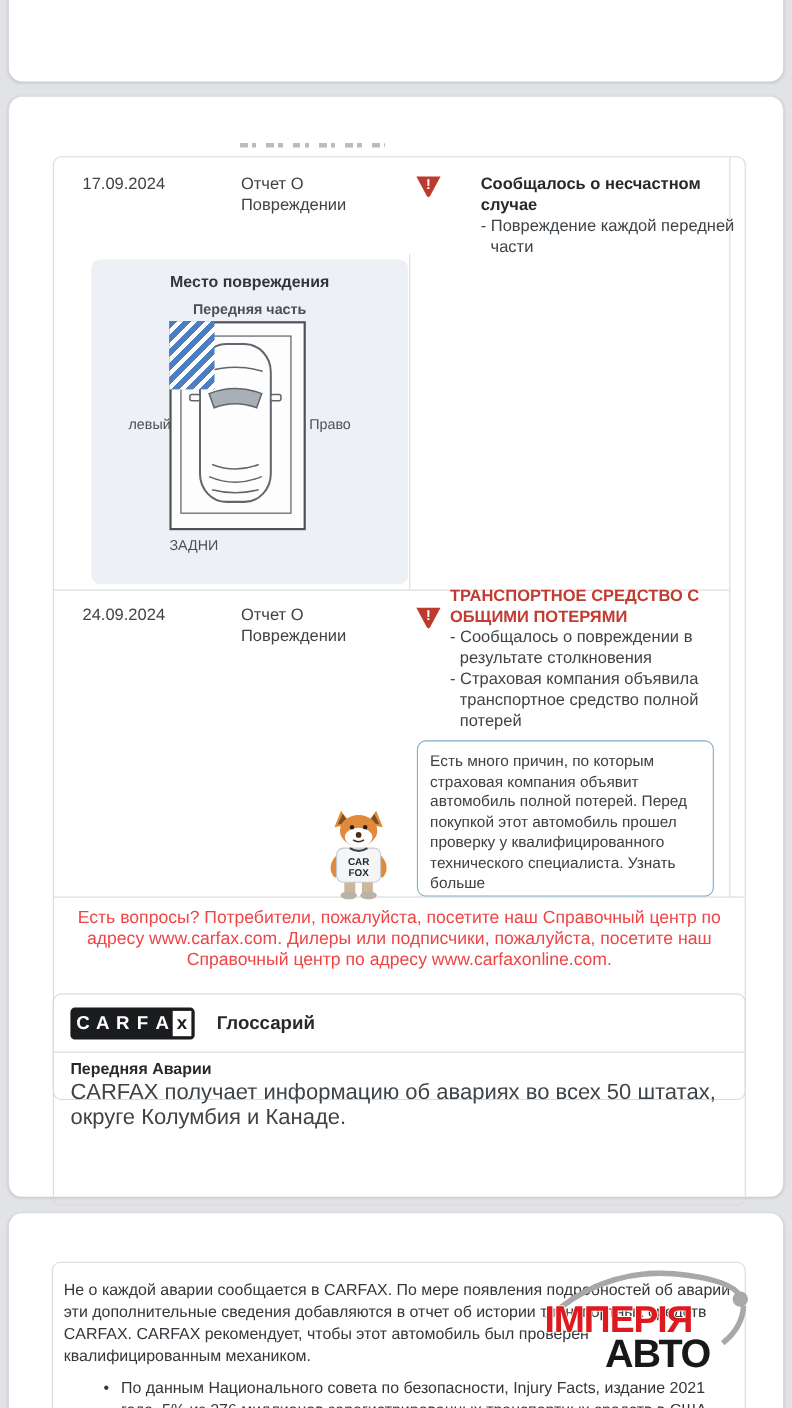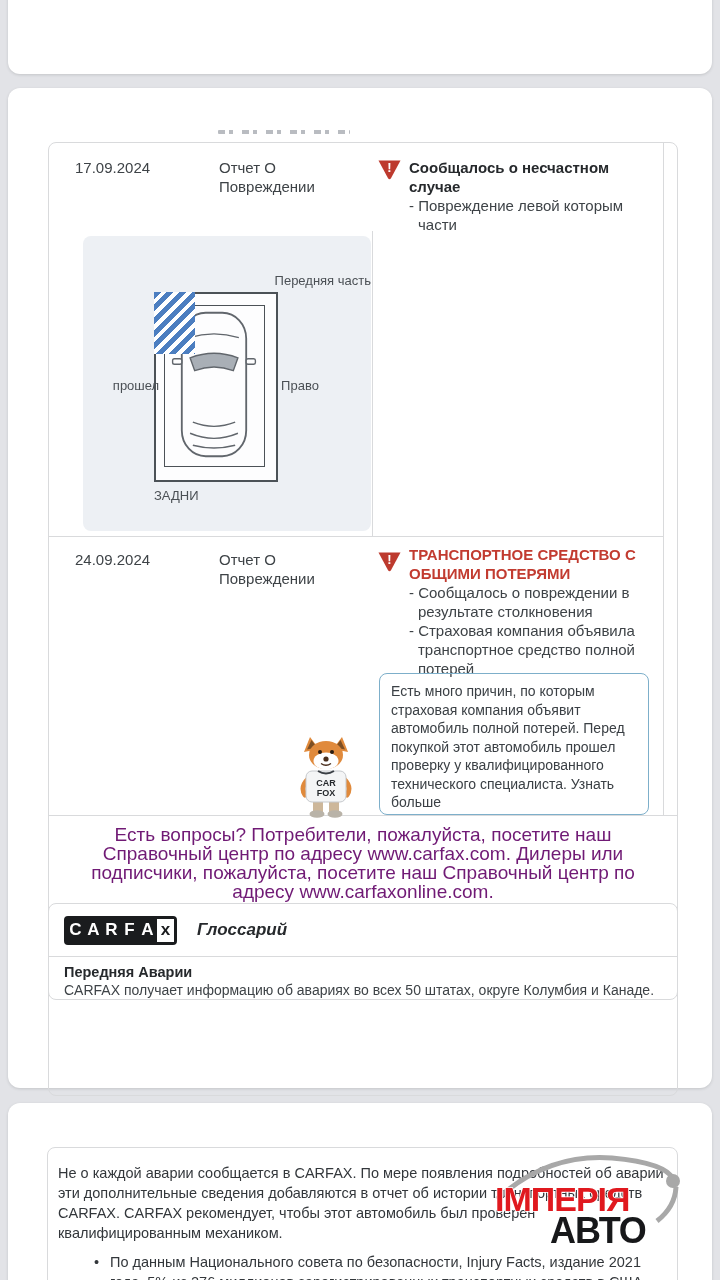--- a/index.html
+++ b/index.html
@@ -32,33 +32,33 @@
 
   .cell{position:absolute;font-size:15px;line-height:19px;}
   .date1{left:26px;top:15px;}
   .type1{left:170px;top:15px;width:140px;}
   .date2{left:26px;top:407px;}
   .type2{left:170px;top:407px;width:140px;}
   .warn{position:absolute;width:25px;height:22px;}
   .warn1{left:328px;top:16px;}
   .warn2{left:328px;top:408px;}
   .comments{position:absolute;left:360px;width:253px;font-size:15px;line-height:19px;}
-  .comments1{top:15px;}
-  .comments2{top:402px;}
+  .comments1{top:15px;margin-left:28px;}
+  .comments2{top:389px;}
   .c-title{font-weight:bold;color:#26292c;}
   .c-title.red{color:#c23b30;}
   .detail{margin:0;padding-left:9px;text-indent:-9px;color:#3e4347;}
   .detail::before{content:"- ";}
 
   
   .diagram{position:absolute;left:34px;top:93px;width:288px;height:295px;
     background:#edf0f4;border-radius:8px;color:#4b5055;}
   .dg-title{position:absolute;top:13px;left:0;width:100%;text-align:center;
     font-weight:bold;font-size:14.5px;color:#33373b;}
-  .dg-front{position:absolute;top:37px;left:0;width:100%;text-align:right;font-size:13px;}
+  .dg-front{position:absolute;top:37px;left:0;width:100%;text-align:center;font-size:13px;font-weight:bold;}
   .dg-outer{position:absolute;left:71px;top:56px;width:124px;height:190px;
     border:2px solid #4c5257;box-sizing:border-box;background:#fdfdfe;}
   .dg-hatch{position:absolute;left:-2px;top:-2px;width:41px;height:62px;z-index:2;
     background:repeating-linear-gradient(135deg,#4c7ec0 0 5px,#ffffff 5px 9px);}
   .dg-inner{position:absolute;left:8px;top:11px;width:101px;height:162px;
     border:1.5px solid #4c5257;box-sizing:border-box;z-index:1;}
   .dg-inner svg{position:absolute;left:3px;top:2px;}
   .dg-side{position:absolute;top:142px;width:70px;text-align:center;font-size:13px;}
   .dg-left{left:18px;}
   .dg-right{left:182px;}
@@ -67,37 +67,37 @@
   
   .fox{position:absolute;left:248px;top:591px;width:58px;height:84px;}
 
   
   .note-box{position:absolute;left:330px;top:530px;width:270px;height:142px;
     border:1.5px solid #7dafca;border-radius:8px;box-sizing:border-box;
     padding:8px 11px;font-size:14px;line-height:18.5px;color:#3b4045;}
   .note-link{color:#3b4045;cursor:pointer;}
 
   .records-footer{position:absolute;left:12px;top:682px;width:604px;
-    text-align:center;font-size:19px;line-height:19px;color:#701a75;}
+    text-align:center;font-size:16px;line-height:19px;color:#ef4444;}
 
   
   .glossary-box{position:absolute;left:40px;top:815px;width:630px;height:97px;
     border:1px solid #d9dadc;border-radius:8px;box-sizing:border-box;}
   .glossary-header{height:53px;border-bottom:1px solid #d9dadc;
     display:flex;align-items:center;gap:20px;padding:0 15px;box-sizing:border-box;}
   .cfx-logo{display:flex;gap:1px;background:#1a1c1e;border:2px solid #1a1c1e;
     border-radius:4px;padding:1px;}
   .cfx-letter{width:17px;height:23px;background:#1a1c1e;color:#fff;
     display:flex;align-items:center;justify-content:center;
     font-weight:bold;font-size:17px;}
   .cfx-letter.last{background:#fff;color:#1a1c1e;}
-  .glossary-title{font-weight:bold;font-size:17px;color:#26292c;font-style:italic;}
+  .glossary-title{font-weight:bold;font-size:17px;color:#26292c;}
   .glossary-body{padding:7px 15px 0;}
   .gl-term{font-weight:bold;font-size:14.5px;color:#26292c;margin:0 0 2px;}
-  .gl-def{font-size:14px;color:#3e4347;margin:0;}
+  .gl-def{font-size:20px;color:#3e4347;margin:0;}
 
   
   .inner-box{position:absolute;left:39px;top:44px;width:631px;height:260px;
     border:1px solid #d9dadc;border-radius:8px 8px 0 0;box-sizing:border-box;
     padding:15px 12px 0 10px;}
   .disc-para{margin:0;font-size:14.5px;line-height:20px;color:#33373b;width:612px;}
   .disc-list{margin:9px 0 0;padding-left:52px;}
   .disc-item{list-style:none;position:relative;font-size:14.5px;line-height:20px;
     color:#33373b;width:540px;}
   .disc-item::before{content:"•";position:absolute;left:-16px;}
@@ -122,41 +122,42 @@
     <div class="cell date1">17.09.2024</div>
     <div class="cell type1">Отчет О Повреждении</div>
     <div class="warn warn1">
       <svg width="25" height="22" viewBox="0 0 25 22">
         <path d="M1.5,1.5 h22 l-9.4,17.5 q-1.6,2.6 -3.2,0 Z" fill="#bd3a2e"></path>
         <text x="12.5" y="12.5" text-anchor="middle" font-size="13" font-weight="bold" fill="#fff" font-family="Liberation Sans, sans-serif">!</text>
       </svg>
     </div>
     <div class="comments comments1">
       <div class="c-title">Сообщалось о несчастном случае</div>
-      <p class="detail">Повреждение левой которым части</p>
+      <p class="detail">Повреждение каждой передней части</p>
     </div>
 
     <div class="diagram">
+      <div class="dg-title">Место повреждения</div>
       <div class="dg-front">Передняя часть</div>
       <div class="dg-outer">
         <div class="dg-hatch"></div>
         <div class="dg-inner">
           <svg width="92" height="153" viewBox="0 0 100 166">
             <rect x="15" y="5" width="70" height="156" rx="26" ry="28" fill="#fdfdfe" stroke="#61666c" stroke-width="2"></rect>
             <path d="M23,32 Q50,24 77,32" fill="none" stroke="#61666c" stroke-width="1.5"></path>
             <path d="M24,54 Q50,44 76,54 L71,68 Q50,60 29,68 Z" fill="#a9afb6" stroke="#61666c" stroke-width="1.5"></path>
             <rect x="5" y="55" width="10" height="6" rx="2" fill="#fdfdfe" stroke="#61666c" stroke-width="1.5"></rect>
             <rect x="85" y="55" width="10" height="6" rx="2" fill="#fdfdfe" stroke="#61666c" stroke-width="1.5"></rect>
             <path d="M27,124 Q50,133 73,124" fill="none" stroke="#61666c" stroke-width="1.5"></path>
             <path d="M24,136 Q50,147 76,136" fill="none" stroke="#61666c" stroke-width="1.5"></path>
             <path d="M27,149 Q50,155 73,149" fill="none" stroke="#61666c" stroke-width="1.5"></path>
           </svg>
         </div>
       </div>
-      <div class="dg-side dg-left">прошел</div>
+      <div class="dg-side dg-left">левый</div>
       <div class="dg-side dg-right">Право</div>
       <div class="dg-rear">ЗАДНИ</div>
     </div>
 
     <div class="cell date2">24.09.2024</div>
     <div class="cell type2">Отчет О Повреждении</div>
     <div class="warn warn2">
       <svg width="25" height="22" viewBox="0 0 25 22">
         <path d="M1.5,1.5 h22 l-9.4,17.5 q-1.6,2.6 -3.2,0 Z" fill="#bd3a2e"></path>
         <text x="12.5" y="12.5" text-anchor="middle" font-size="13" font-weight="bold" fill="#fff" font-family="Liberation Sans, sans-serif">!</text>

